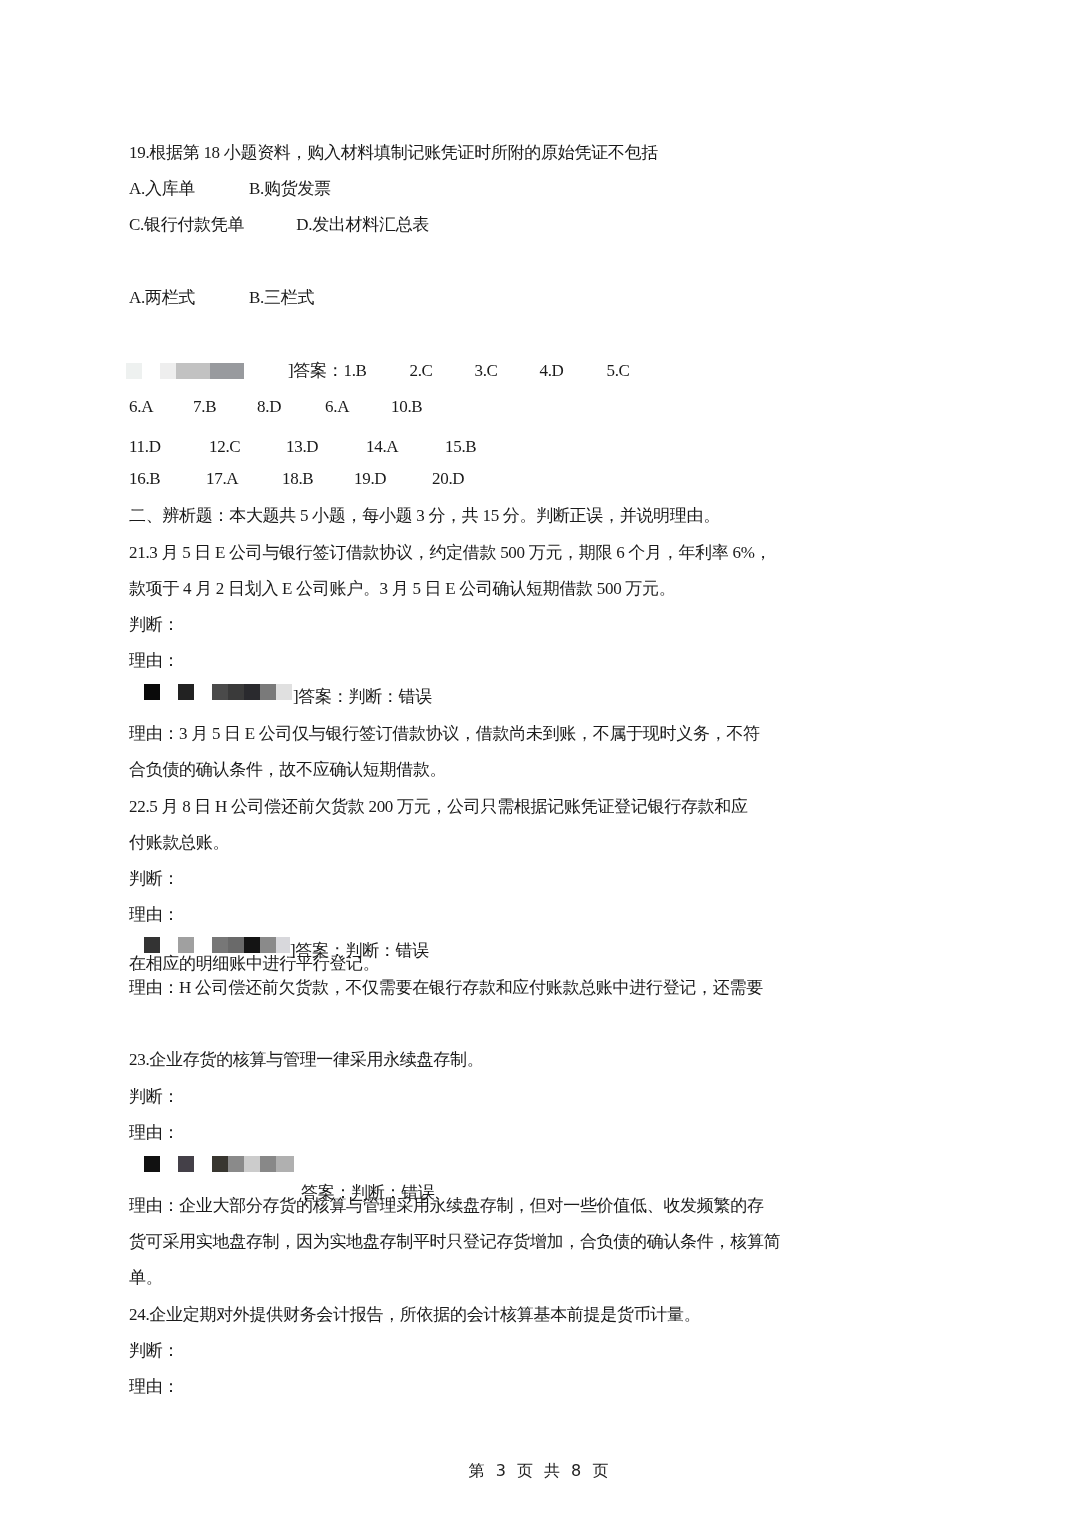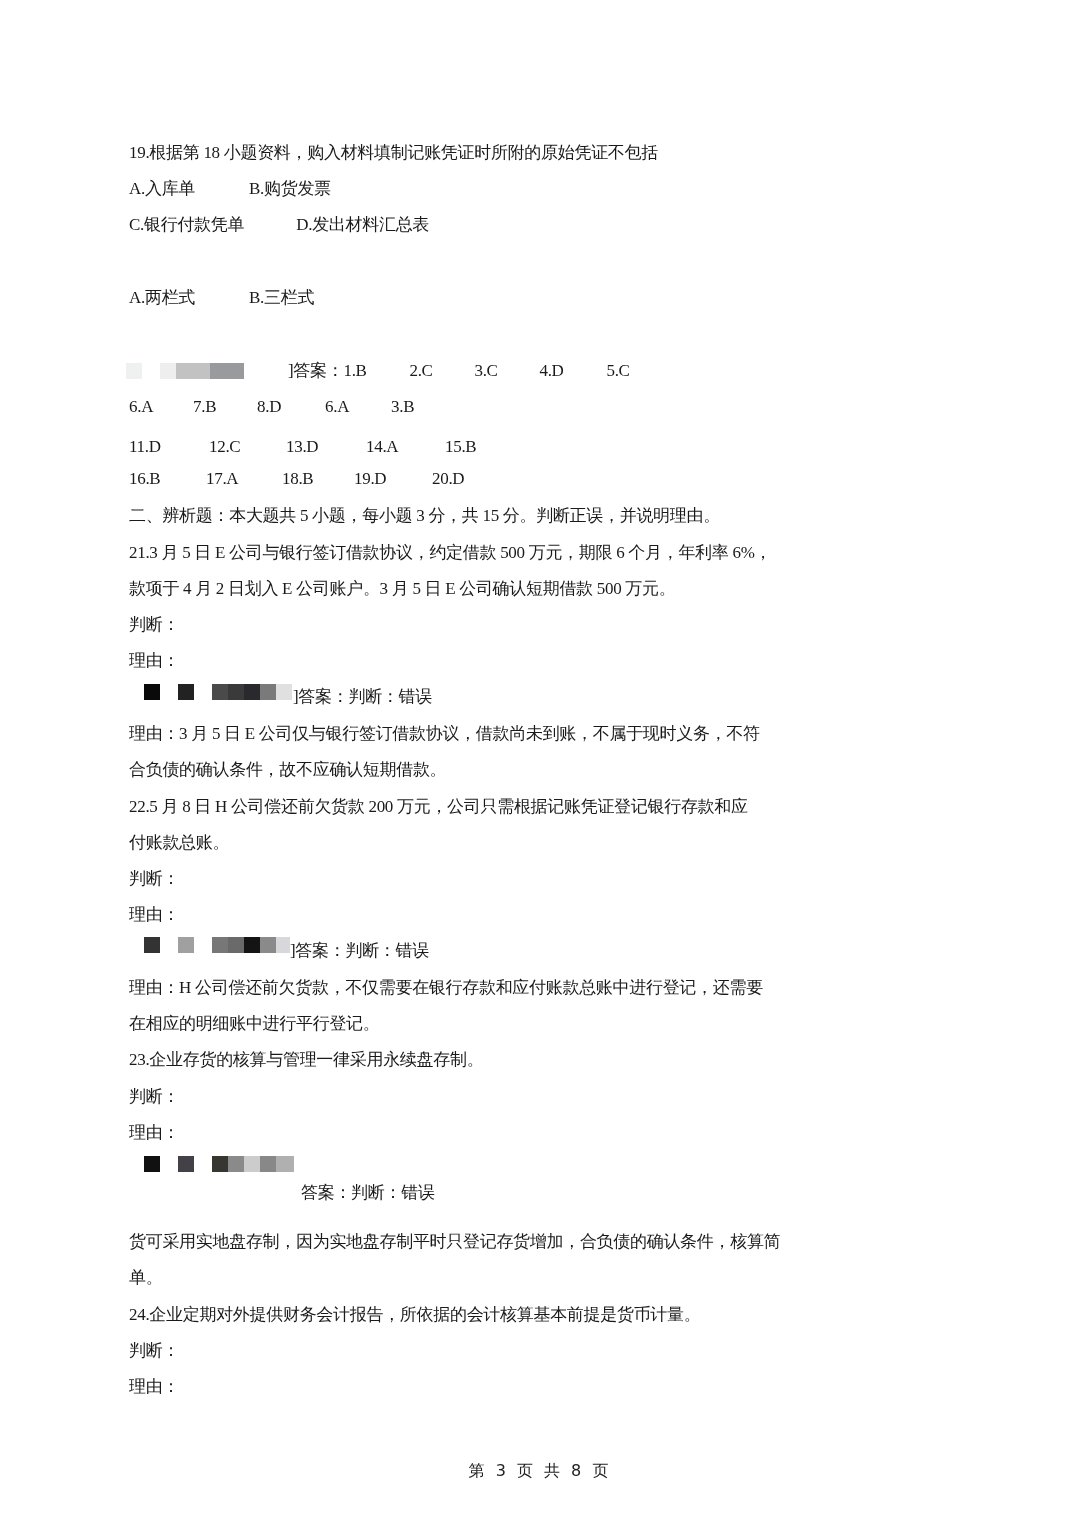--- a/index.html
+++ b/index.html
@@ -54,21 +54,21 @@
   <div>
     <div class="redact" style="left:126px;top:363px;width:16px;background:#eef1f0"></div>
     <div class="redact" style="left:160px;top:363px;width:16px;background:#eeeeee"></div>
     <div class="redact" style="left:176px;top:363px;width:34px;background:#c2c2c2"></div>
     <div class="redact" style="left:210px;top:363px;width:34px;background:#989a9e"></div>
   </div>
   <div class="line" style="top:358px;left:288px">
     <span>]答案：</span><span class="ans-item" style="width:66px">1.B</span><span class="ans-item" style="width:65px">2.C</span><span class="ans-item" style="width:65px">3.C</span><span class="ans-item" style="width:67px">4.D</span><span class="ans-item">5.C</span>
   </div>
   <div class="line" style="top:394px">
-    <span class="ans-item" style="width:64px">6.A</span><span class="ans-item" style="width:64px">7.B</span><span class="ans-item" style="width:68px">8.D</span><span class="ans-item" style="width:66px">6.A</span><span class="ans-item">3.B</span>
+    <span class="ans-item" style="width:64px">6.A</span><span class="ans-item" style="width:64px">7.B</span><span class="ans-item" style="width:68px">8.D</span><span class="ans-item" style="width:66px">6.A</span><span class="ans-item">10.B</span>
   </div>
   <div class="line" style="top:434px">
     <span class="ans-item" style="width:80px">11.D</span><span class="ans-item" style="width:77px">12.C</span><span class="ans-item" style="width:80px">13.D</span><span class="ans-item" style="width:79px">14.A</span><span class="ans-item">15.B</span>
   </div>
   <div class="line" style="top:466px">
     <span class="ans-item" style="width:77px">16.B</span><span class="ans-item" style="width:76px">17.A</span><span class="ans-item" style="width:72px">18.B</span><span class="ans-item" style="width:78px">19.D</span><span class="ans-item">20.D</span>
   </div>
 
   <div class="line" style="top:503px">二、辨析题：本大题共 5 小题，每小题 3 分，共 15 分。判断正误，并说明理由。</div>
 
@@ -97,35 +97,36 @@
     <div class="redact" style="left:144px;top:937px;width:16px;background:#333333"></div>
     <div class="redact" style="left:178px;top:937px;width:16px;background:#a0a0a0"></div>
     <div class="redact" style="left:212px;top:937px;width:16px;background:#777777"></div>
     <div class="redact" style="left:228px;top:937px;width:16px;background:#6a6a6a"></div>
     <div class="redact" style="left:244px;top:937px;width:16px;background:#141414"></div>
     <div class="redact" style="left:260px;top:937px;width:16px;background:#8a8a8a"></div>
     <div class="redact" style="left:276px;top:937px;width:14px;background:#d8d8dc"></div>
   </div>
   <div class="line" style="top:938px;left:290px">]答案：判断：错误</div>
   <div class="line" style="top:975px">理由：H 公司偿还前欠货款，不仅需要在银行存款和应付账款总账中进行登记，还需要</div>
-  <div class="line" style="top:1011px">在相应的明细账中进行平行登记。</div>
+  <div class="line" style="top:951px">在相应的明细账中进行平行登记。</div>
 
   <div class="line" style="top:1047px">23.企业存货的核算与管理一律采用永续盘存制。</div>
   <div class="line" style="top:1084px">判断：</div>
   <div class="line" style="top:1120px">理由：</div>
   <div>
     <div class="redact" style="left:144px;top:1156px;width:16px;background:#111111"></div>
     <div class="redact" style="left:178px;top:1156px;width:16px;background:#444048"></div>
     <div class="redact" style="left:212px;top:1156px;width:16px;background:#383630"></div>
     <div class="redact" style="left:228px;top:1156px;width:16px;background:#8a8a8a"></div>
     <div class="redact" style="left:244px;top:1156px;width:16px;background:#cccccc"></div>
     <div class="redact" style="left:260px;top:1156px;width:16px;background:#888888"></div>
     <div class="redact" style="left:276px;top:1156px;width:18px;background:#b0b0b0"></div>
   </div>
   <div class="line" style="top:1180px;left:301px">答案：判断：错误</div>
+  <div class="line" style="top:1193px">理由：企业大部分存货的核算与管理采用永续盘存制，但对一些价值低、收发频繁的存</div>
   <div class="line" style="top:1229px">货可采用实地盘存制，因为实地盘存制平时只登记存货增加，合负债的确认条件，核算简</div>
   <div class="line" style="top:1265px">单。</div>
 
   <div class="line" style="top:1302px">24.企业定期对外提供财务会计报告，所依据的会计核算基本前提是货币计量。</div>
   <div class="line" style="top:1338px">判断：</div>
   <div class="line" style="top:1374px">理由：</div>
 
   <div class="footer">第 3 页 共 8 页</div>
 </div>
 

